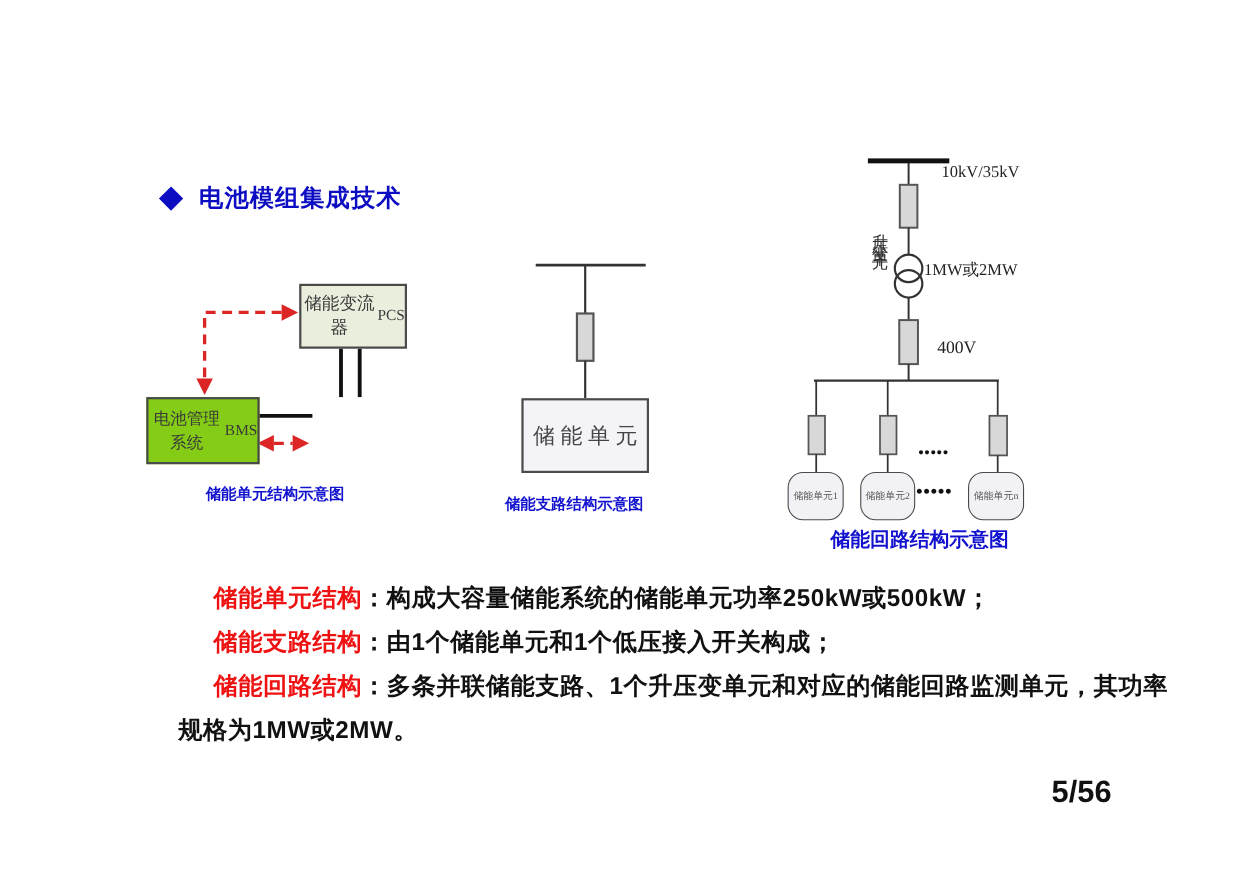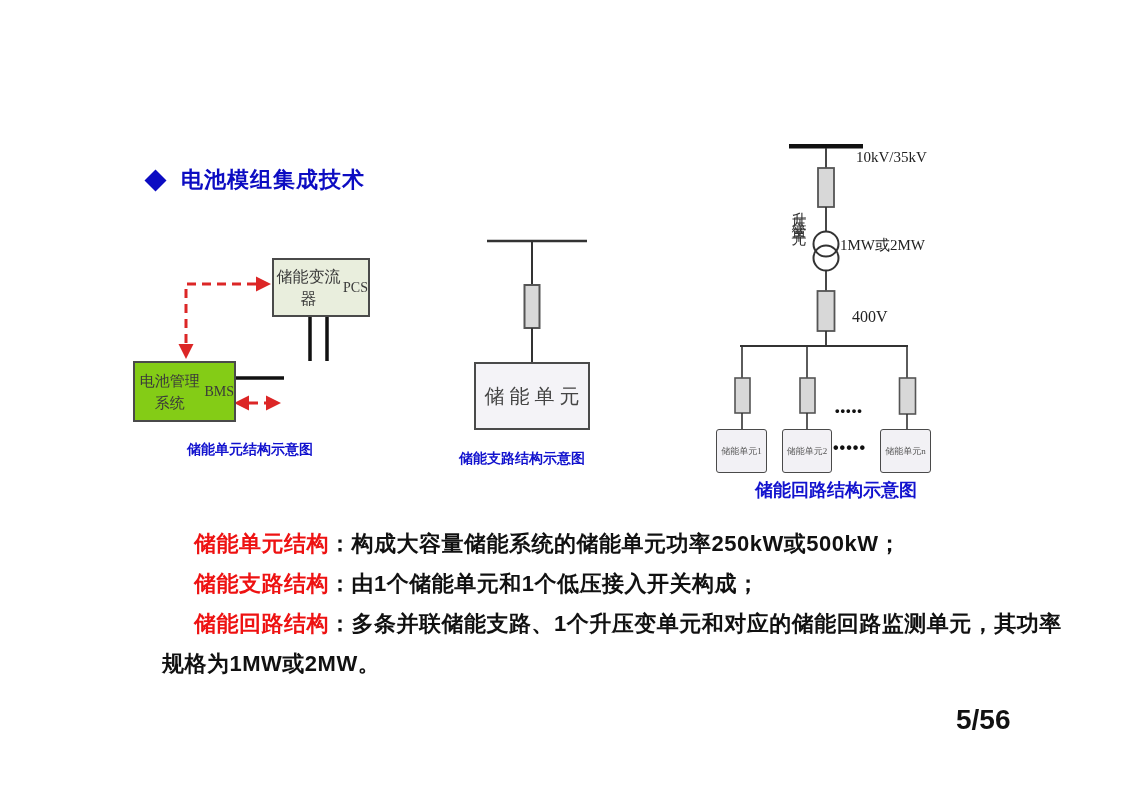--- a/index.html
+++ b/index.html
@@ -18,21 +18,21 @@
         justify-content:center;border:2px solid #4a4a4a;color:#3a3a3a;text-align:center;
         font-family:"Liberation Serif","DejaVu Serif",serif;}
   .pcs{left:272px;top:258px;width:94px;height:55px;background:#e9eedd;}
   .bms{left:133px;top:361px;width:99px;height:57px;background:#84cc16;}
   .bp{left:284px;top:360px;width:74px;height:55px;background:#eccaca;}
   .dbox .l1{font-size:16px;line-height:22px;}
   .dbox .l2{font-size:14px;line-height:22px;}
   .bms .l1{font-size:15px;}
   .branch-box{left:474px;top:362px;width:112px;height:64px;background:#f4f3f7;
               font-size:20px;letter-spacing:5px;text-indent:5px;color:#444;}
-  .unitbox{border-width:1.5px;border-radius:3px;background:#f2f1f5;font-size:9px;color:#555;
+  .unitbox{border-width:1.5px;border-radius:14px;background:#f2f1f5;font-size:9px;color:#555;
            letter-spacing:0;}
   .u1{left:716px;top:429px;width:49px;height:42px;}
   .u2{left:782px;top:429px;width:48px;height:42px;}
   .u3{left:880px;top:429px;width:49px;height:42px;}
 
   .caption{position:absolute;z-index:2;font-size:14px;font-weight:bold;color:#1212ce;}
   .cap-unit{left:187px;top:441px;}
   .cap-branch{left:459px;top:450px;}
   .cap-circuit{left:755px;top:478px;font-size:18px;}
 

